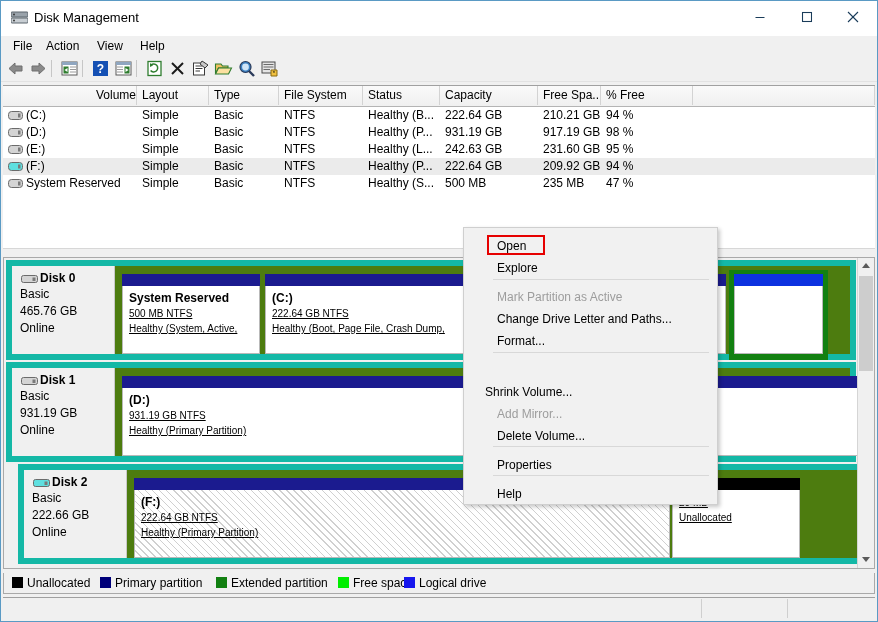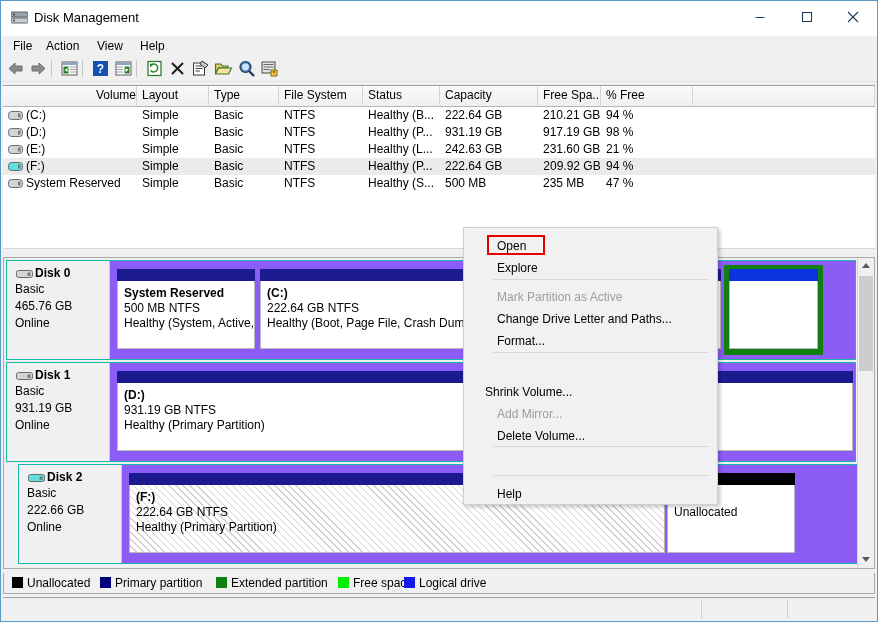--- a/index.html
+++ b/index.html
@@ -78,39 +78,39 @@
   .splitter{
     position:absolute;left:2px;top:247px;width:872px;height:9px;background:#f0f0f0;
     border-top:1px solid #d7d7d7;border-bottom:1px solid #d7d7d7;
   }
 
   
   .graphpane{
     position:absolute;left:2px;top:256px;width:872px;height:312px;background:#f0f0f0;
     border:1px solid #a9a9a9;box-sizing:border-box;overflow:hidden;
   }
-  .diskrow{position:absolute;left:2px;width:850px;background:#8b5cf6;
-           border:1px solid #14b8a6;box-sizing:border-box;}
+  .diskrow{position:absolute;left:2px;width:850px;background:#4d7c0f;
+           border:6px solid #14b8a6;box-sizing:border-box;}
   .diskinfo{
     position:absolute;left:0;top:0;width:103px;height:100%;
     border-right:1px solid #c8c8c8;box-sizing:border-box;padding:6px 0 0 8px;
     background:#f0f0f0;
   }
   .disk-ico{position:absolute;left:9px;top:7px;width:17px;height:12px;}
   .disk-name{font-size:12px;font-weight:bold;margin-left:20px;line-height:13px;}
   .disk-meta{font-size:12px;line-height:16px;margin-top:1px;}
   .partstrip{position:absolute;box-sizing:border-box;}
   .partcap{position:absolute;left:0;top:0;right:0;height:12px;}
   .partbody{
     position:absolute;left:0;top:12px;right:0;bottom:0;background:#fff;
     border:1px solid #b9b9b9;border-top:none;box-sizing:border-box;
     padding:5px 0 0 6px;overflow:hidden;
   }
   .partbody .l1{font-size:12px;font-weight:bold;line-height:15px;white-space:nowrap;}
-  .partbody .l2,.partbody .l3{font-size:12px;line-height:15px;white-space:nowrap;}
+  .partbody .l2,.partbody .l3{font-size:10px;line-height:15px;white-space:nowrap;text-decoration:underline;}
   .hatched{
     background-image:repeating-linear-gradient(45deg,#ffffff 0 4px,#d0d0d0 4px 5px);
   }
   .extframe{
     position:absolute;box-sizing:border-box;border:3px solid #128011;background:#128011;
   }
 
   
   .vscroll{position:absolute;right:0;top:0;width:17px;height:100%;background:#f0f0f0;
            border-left:1px solid #d5d5d5;box-sizing:border-box;}
@@ -304,34 +304,34 @@
               <rect x="0.5" y="1.5" width="14" height="8" rx="3" fill="#d4d4d4" stroke="#6b6b6b"></rect>
               <rect x="10" y="3.5" width="2.5" height="4" fill="#7a7a7a"></rect>
             </svg></span>
           <div class="cell" style="left: 18px; width: 116px;">(E:)</div>
           <div class="cell" style="left: 134px; width: 72px;">Simple</div>
           <div class="cell" style="left: 206px; width: 70px;">Basic</div>
           <div class="cell" style="left: 276px; width: 84px;">NTFS</div>
           <div class="cell" style="left: 360px; width: 77px;">Healthy (L...</div>
           <div class="cell" style="left: 437px; width: 98px;">242.63 GB</div>
           <div class="cell" style="left: 535px; width: 63px;">231.60 GB</div>
-          <div class="cell" style="left: 598px; width: 92px;">21 %</div>
+          <div class="cell" style="left: 598px; width: 92px;">95 %</div>
         </div>
         <div class="row sel" style="top: 72px;">
           <span class="vol-ico"><svg width="15" height="11" viewBox="0 0 15 11">
               <rect x="0.5" y="1.5" width="14" height="8" rx="3" fill="#5fe0e0" stroke="#6b6b6b"></rect>
               <rect x="10" y="3.5" width="2.5" height="4" fill="#7a7a7a"></rect>
             </svg></span>
           <div class="cell" style="left: 18px; width: 116px;">(F:)</div>
           <div class="cell" style="left: 134px; width: 72px;">Simple</div>
           <div class="cell" style="left: 206px; width: 70px;">Basic</div>
           <div class="cell" style="left: 276px; width: 84px;">NTFS</div>
           <div class="cell" style="left: 360px; width: 77px;">Healthy (P...</div>
           <div class="cell" style="left: 437px; width: 98px;">222.64 GB</div>
-          <div class="cell" style="left: 535px; width: 63px; text-align: center;">209.92 GB</div>
+          <div class="cell" style="left: 535px; width: 63px;">209.92 GB</div>
           <div class="cell" style="left: 598px; width: 92px;">94 %</div>
         </div>
         <div class="row" style="top: 89px;">
           <span class="vol-ico"><svg width="15" height="11" viewBox="0 0 15 11">
               <rect x="0.5" y="1.5" width="14" height="8" rx="3" fill="#d4d4d4" stroke="#6b6b6b"></rect>
               <rect x="10" y="3.5" width="2.5" height="4" fill="#7a7a7a"></rect>
             </svg></span>
           <div class="cell" style="left: 18px; width: 116px;">System Reserved</div>
           <div class="cell" style="left: 134px; width: 72px;">Simple</div>
           <div class="cell" style="left: 206px; width: 70px;">Basic</div>
@@ -461,20 +461,21 @@
 
   <div class="ctxmenu" id="ctx-menu">
       <div class="ctxitem" style="top: 7px;">Open</div>
       <div class="ctxitem" style="top: 29px;">Explore</div>
       <div class="ctxitem disabled" style="top: 58px;">Mark Partition as Active</div>
       <div class="ctxitem" style="top: 80px;">Change Drive Letter and Paths...</div>
       <div class="ctxitem" style="top: 102px;">Format...</div>
       <div class="ctxitem" style="top: 153px; padding-left: 20px;">Shrink Volume...</div>
       <div class="ctxitem disabled" style="top: 175px;">Add Mirror...</div>
       <div class="ctxitem" style="top: 197px;">Delete Volume...</div>
+      <div class="ctxitem" style="top: 226px;">Properties</div>
       <div class="ctxitem" style="top: 255px;">Help</div>
       <div class="ctxsep" style="top: 51px;"></div>
       <div class="ctxsep" style="top: 124px;"></div>
       <div class="ctxsep" style="top: 218px;"></div>
       <div class="ctxsep" style="top: 247px;"></div>
     </div>
   <div class="redbox" id="open-highlight" style="left: 486px; top: 234px; width: 58px; height: 20px;"></div>
 </div>
 
 </body></html>

